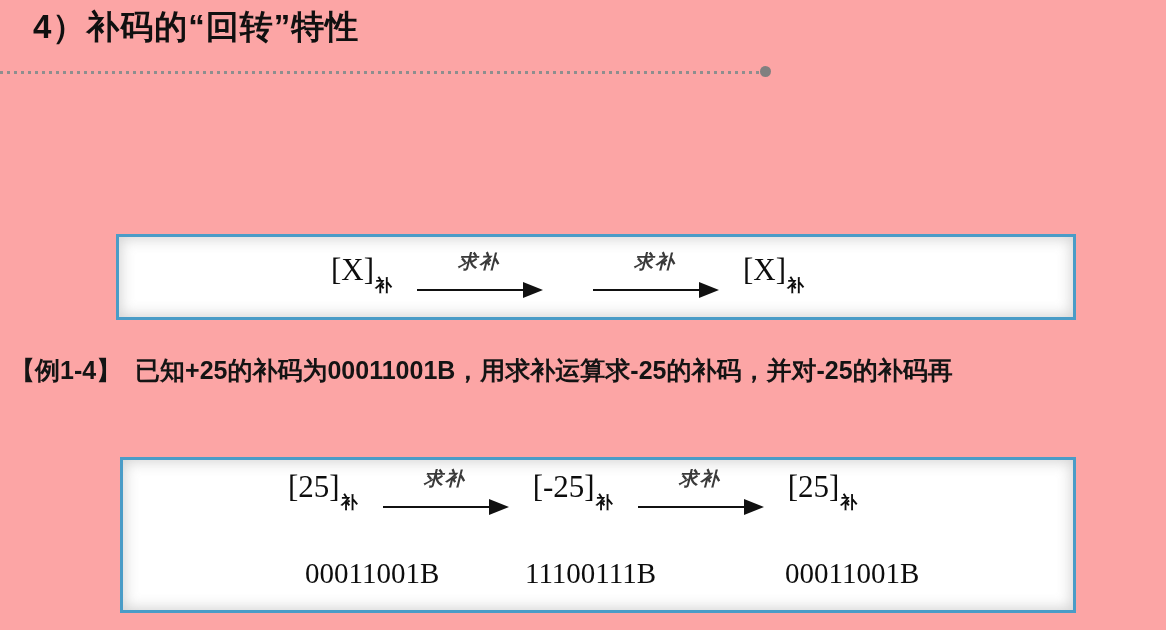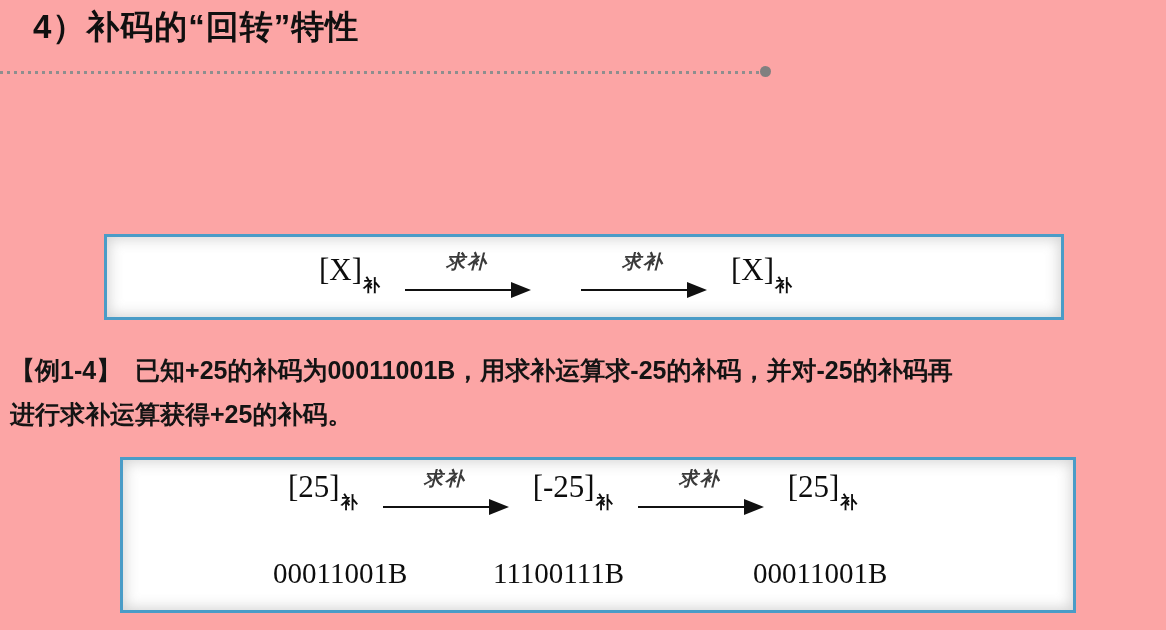--- a/index.html
+++ b/index.html
@@ -81,21 +81,21 @@
   }
 
   
   .figbox {
     position: absolute;
     border: 3px solid #4a9cc7;
     background: #ffffff;
     box-sizing: border-box;
     box-shadow: inset 0 0 14px 2px rgba(110,110,110,0.30);
   }
-  #figbox1 { left: 104px; top: 234px; width: 960px; height: 86px; }
+  #figbox1 { left: 116px; top: 234px; width: 960px; height: 86px; }
   #figbox2 { left: 120px; top: 457px; width: 956px; height: 156px; }
 
   
   .flowrow {
     position: absolute;
     display: flex;
     align-items: flex-end;
     justify-content: flex-start;
   }
   #flow1 { left: 212px; top: 16px; }
@@ -167,20 +167,21 @@
     width: 100%;
     height: 40px;
   }
   .binval {
     position: absolute;
     font-family: "Liberation Serif", "DejaVu Serif", serif;
     font-size: 29px;
     line-height: 34px;
     color: #0d0d0d;
     white-space: nowrap;
+    margin-left: 32px;
   }
   #bin0 { left: 150px; }
   #bin1 { left: 370px; }
   #bin2 { left: 630px; }
 </style>
 </head>
 <body>
 
 <div id="slide">
 
@@ -210,21 +211,20 @@
         <span class="head"></span>
       </span>
       <span class="gap-sm"></span>
 
       <span class="term"><span>[X]</span><span class="sub">补</span></span>
     </div>
   </div>
 
   <div class="example">
     <span>【例1-4】</span>&nbsp;&nbsp;<span>已知+25的补码为00011001B，用求补运算求-25的补码，并对-25的补码再</span><br>
-    <span>进行求补运算获得+25的补码。</span>
   </div>
 
   <div class="figbox" id="figbox2">
     <div class="flowrow" id="flow2">
 
       <span class="term"><span>[25]</span><span class="sub">补</span></span>
       <span class="gap-sm"></span>
 
       <span class="arrow" id="arr2a">
         <span class="alabel">求补</span>

